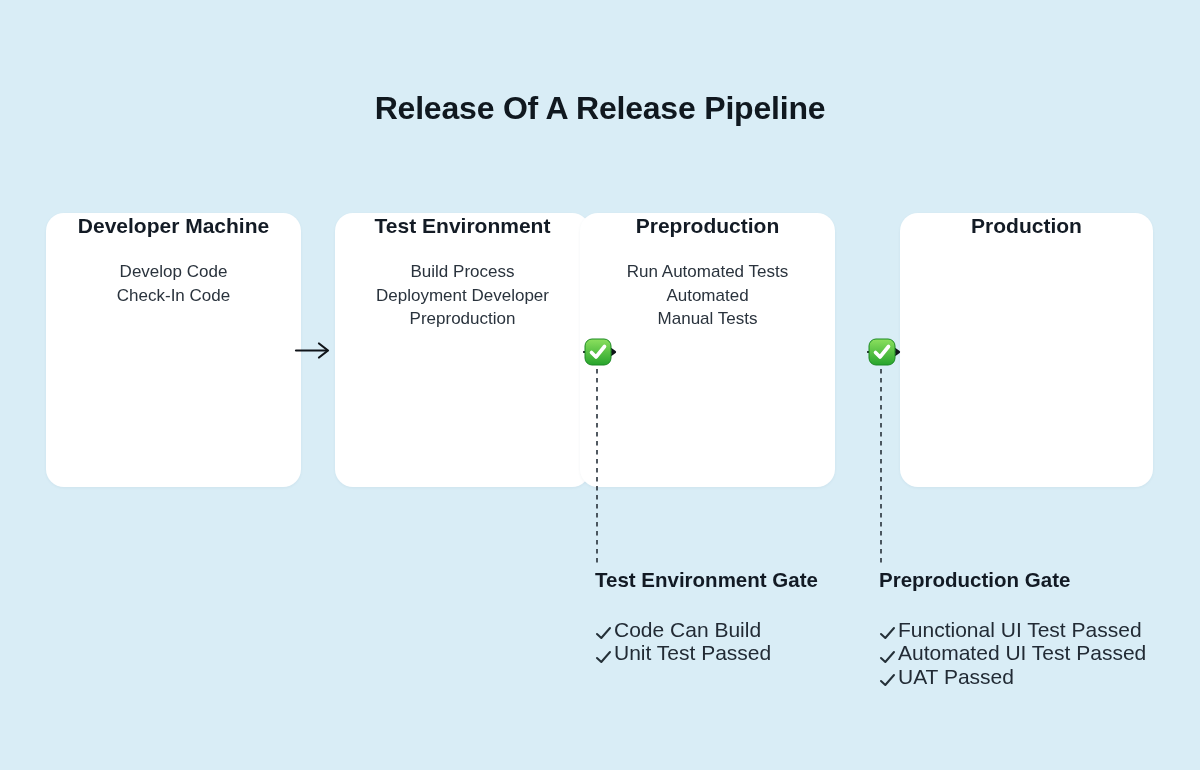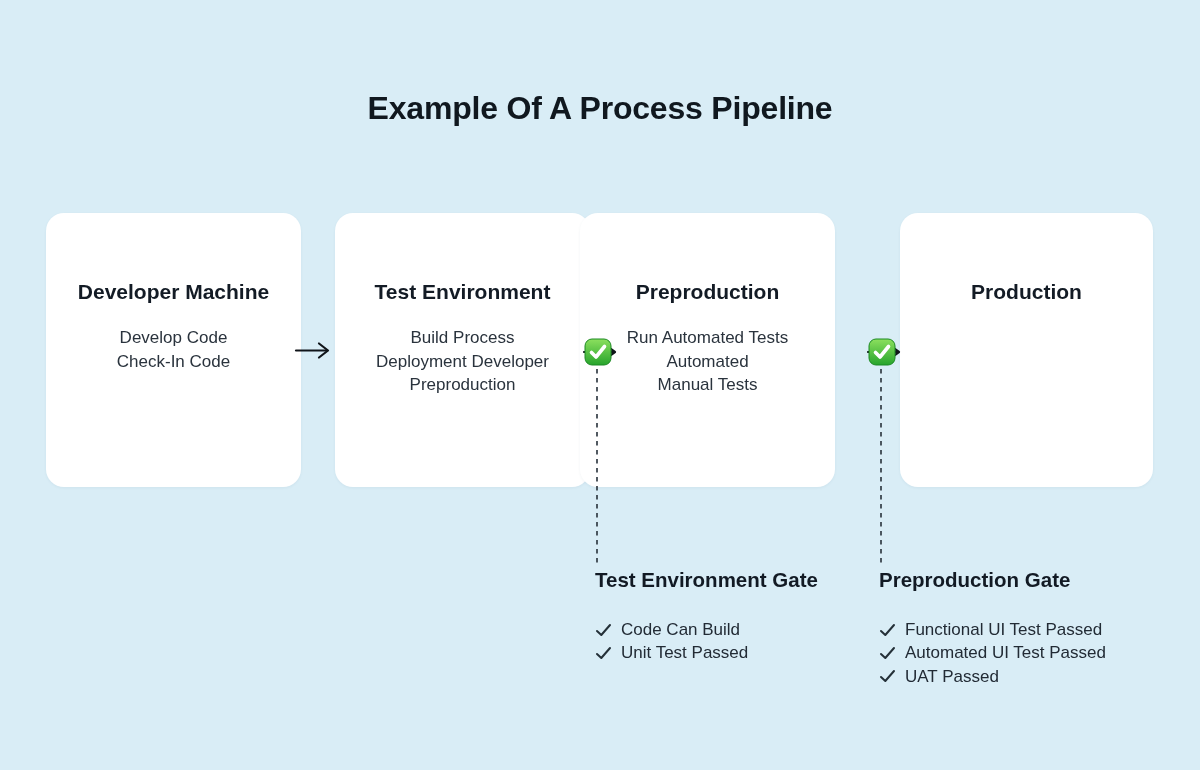--- a/index.html
+++ b/index.html
@@ -30,21 +30,20 @@
     top: 213px;
     height: 274px;
     width: 255px;
     background: #ffffff;
     border-radius: 18px;
     box-shadow: 0 1px 3px rgba(40, 80, 110, 0.06);
     box-sizing: border-box;
     display: flex;
     flex-direction: column;
     align-items: center;
-    padding-top: 66px;
   }
   .stage-card .stage-title {
     font-size: 21px;
     font-weight: 700;
     color: #131b25;
     text-align: center;
     line-height: 26px;
   }
   .stage-tasks {
     margin-top: 21px;
@@ -74,35 +73,35 @@
     font-size: 20.5px;
     font-weight: 700;
     color: #121a24;
     line-height: 24px;
   }
   .gate-items {
     margin-top: 26px;
   }
   .gate-item {
     display: flex;
-    align-items: center;
-    gap: 9px;
-    font-size: 17px;
+    align-items: flex-end;
+    gap: 2px;
+    font-size: 21px;
     line-height: 23.3px;
     color: #222b35;
   }
   .gate-item .check-icon {
     flex: 0 0 auto;
     display: inline-flex;
   }
 </style>
 </head>
 <body>
 
-<div class="diagram-title">Example Of A Process Pipeline</div>
+<div class="diagram-title">Release Of A Release Pipeline</div>
 
 <div class="stage-card card-1">
   <div class="stage-title">Developer Machine</div>
   <div class="stage-tasks">
     <div class="stage-task">Develop Code</div>
     <div class="stage-task">Check-In Code</div>
   </div>
 </div>
 
 <div class="stage-card card-2">

